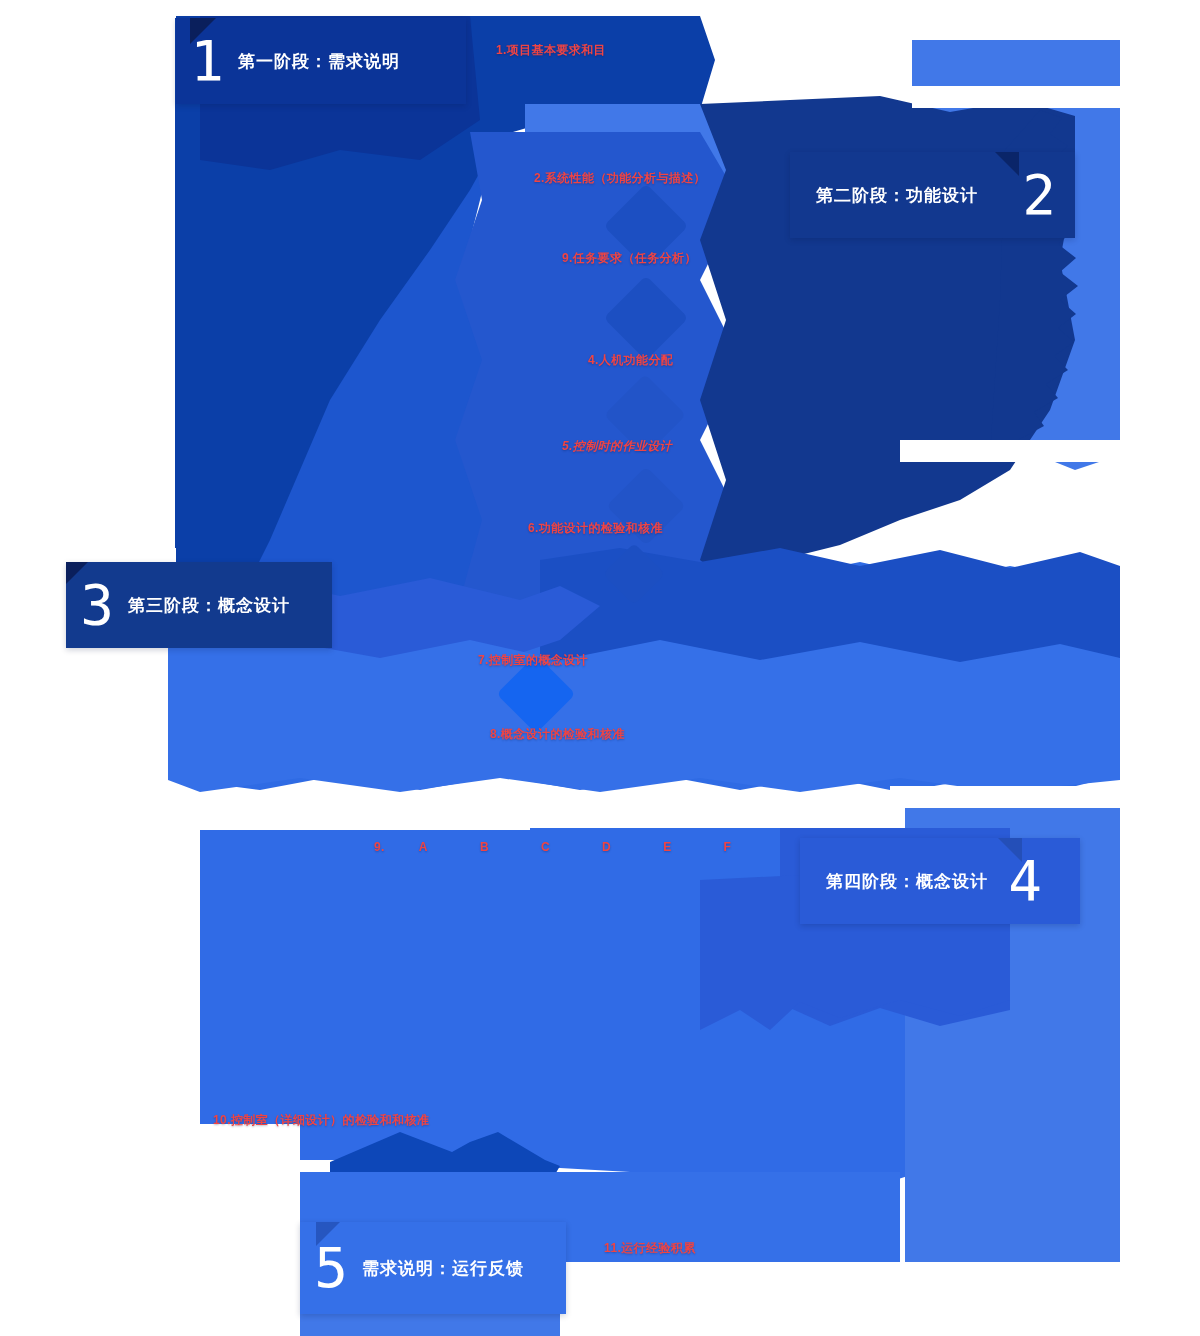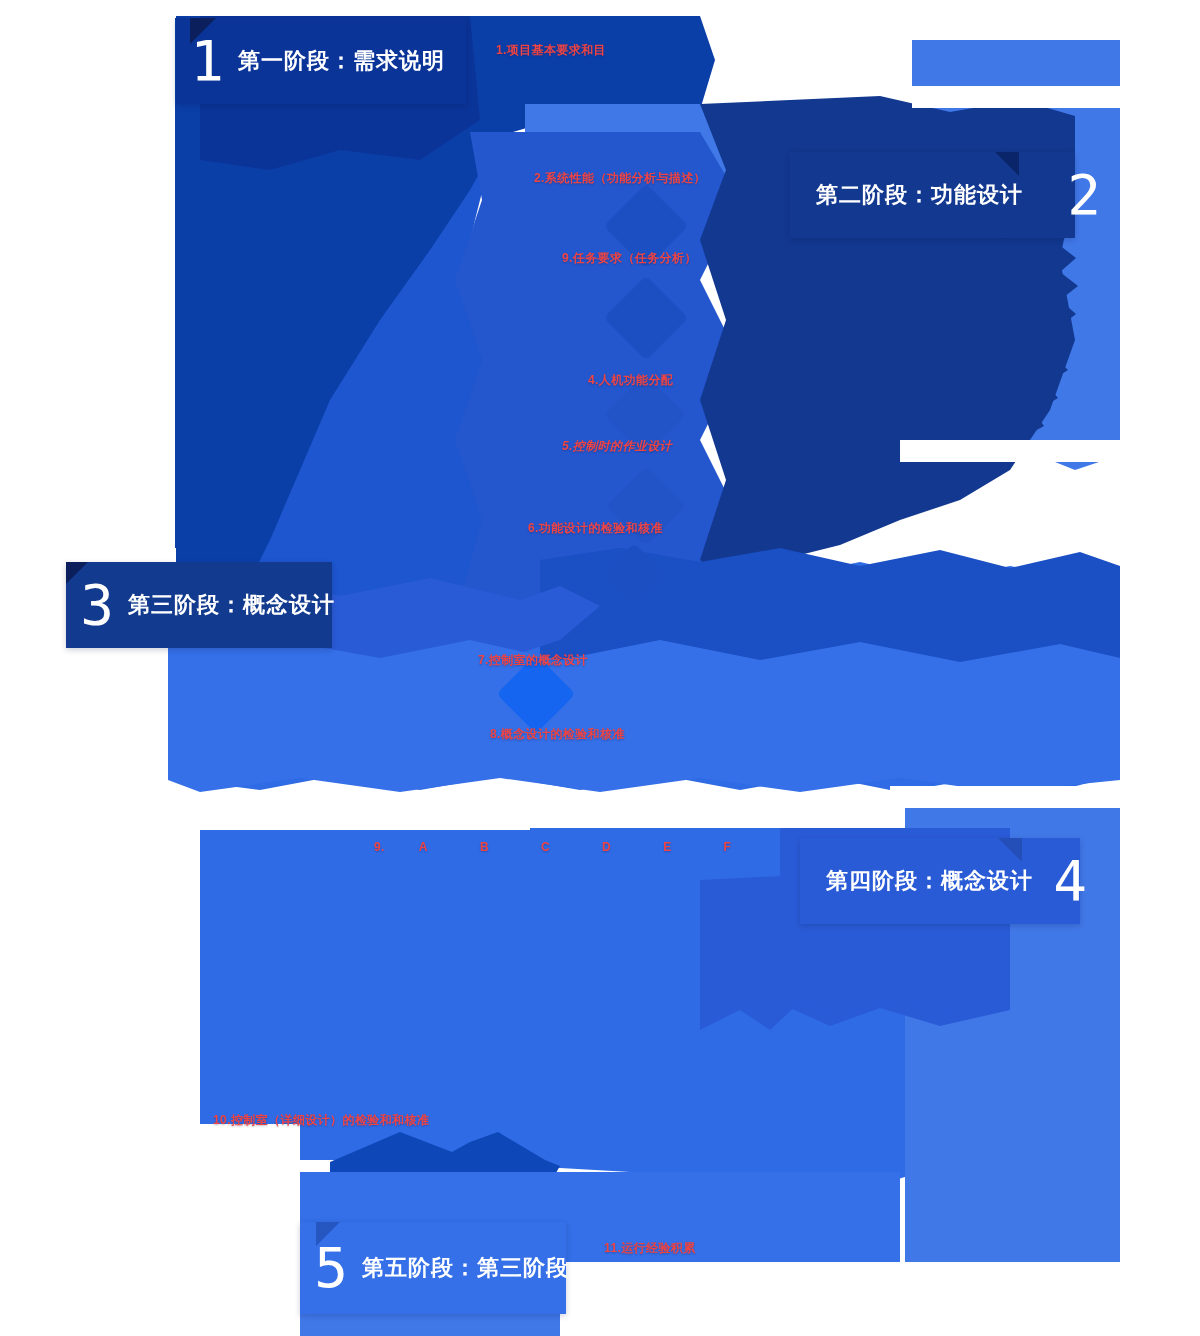--- a/index.html
+++ b/index.html
@@ -56,21 +56,21 @@
     font-family:"DejaVu Sans Mono","Liberation Mono",monospace;
     display:flex;
     align-items:center;
     justify-content:center;
     width:62px;
     flex:0 0 62px;
     position:relative;
     z-index:3;
   }
   .ribbon .plabel{
-    font-size:22px;
+    font-size:17px;
     font-weight:bold;
     color:#ffffff;
     letter-spacing:1px;
     white-space:nowrap;
     padding-right:26px;
     position:relative;
     z-index:3;
   }
   .ribbon.left .num{order:1}
   .ribbon.left .plabel{order:2}
@@ -168,37 +168,37 @@
 
   <div class="ribbon right" style="left:800px;top:838px;background:#2A5BD7;width:280px;">
     <span class="fold fold-right" style="right:58px;border-width:24px 0 0 24px;border-color:#244FB8 transparent transparent transparent;"></span>
     <span class="plabel">第四阶段：概念设计</span>
     <span class="num">4</span>
   </div>
 
   <div class="ribbon left" style="left:300px;top:1222px;background:#3570E8;width:266px;height:92px;">
     <span class="fold fold-left" style="left:16px;border-width:24px 24px 0 0;border-color:#2656C0 transparent transparent transparent;"></span>
     <span class="num">5</span>
-    <span class="plabel">第五阶段：第三阶段</span>
+    <span class="plabel">需求说明：运行反馈</span>
   </div>
 
   <div class="diamond" style="left:616px;top:196px;width:60px;height:60px;background:#1C4FC2;"></div>
   <div class="diamond" style="left:616px;top:288px;width:60px;height:60px;background:#1C4FC2;"></div>
   <div class="diamond" style="left:616px;top:386px;width:58px;height:58px;background:#2254C8;"></div>
   <div class="diamond" style="left:618px;top:478px;width:56px;height:56px;background:#2254C8;"></div>
   <div class="diamond" style="left:508px;top:666px;width:56px;height:56px;background:#1565F0;"></div>
   <div class="diamond" style="left:612px;top:552px;width:44px;height:44px;background:#1C4FC2;"></div>
 
   <div class="item" style="left:496px;top:42px;">1.项目基本要求和目</div>
 
   <div class="item" style="left:534px;top:170px;">2.系统性能（功能分析与描述）</div>
 
   <div class="item" style="left:562px;top:250px;">9.任务要求（任务分析）</div>
 
-  <div class="item" style="left:588px;top:372px;">4.人机功能分配</div>
+  <div class="item" style="left:588px;top:352px;">4.人机功能分配</div>
 
   <div class="item" style="left:562px;top:438px;font-style:italic;">5.控制时的作业设计</div>
 
   <div class="item" style="left:528px;top:520px;">6.功能设计的检验和核准</div>
 
   <div class="item" style="left:478px;top:652px;">7.控制室的概念设计</div>
 
   <div class="item" style="left:490px;top:726px;">8.概念设计的检验和核准</div>
 
   <div class="item" style="left:213px;top:1068px;margin-top:44px;">10.控制室（详细设计）的检验和和核准</div>

